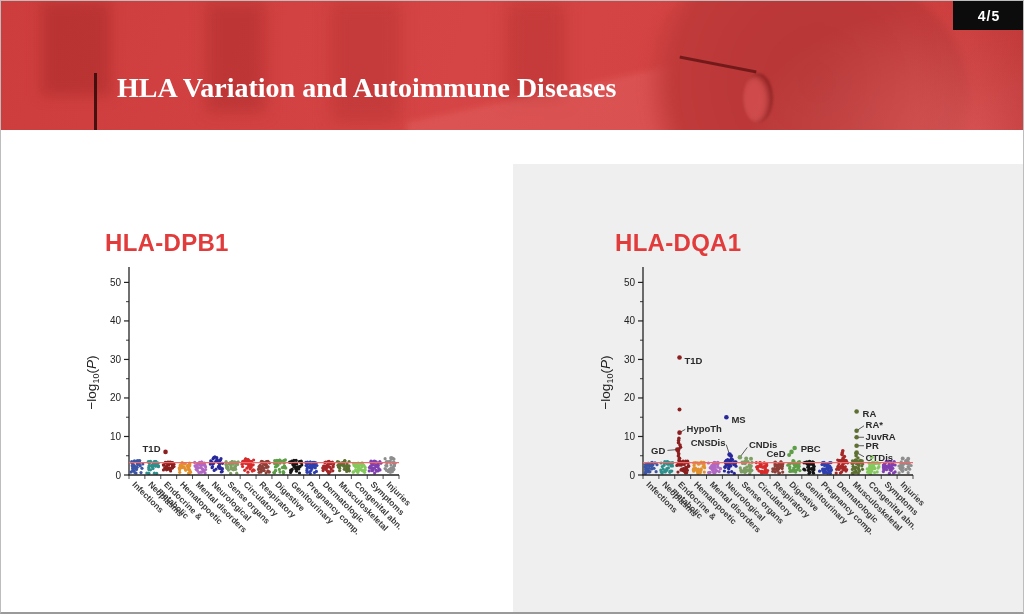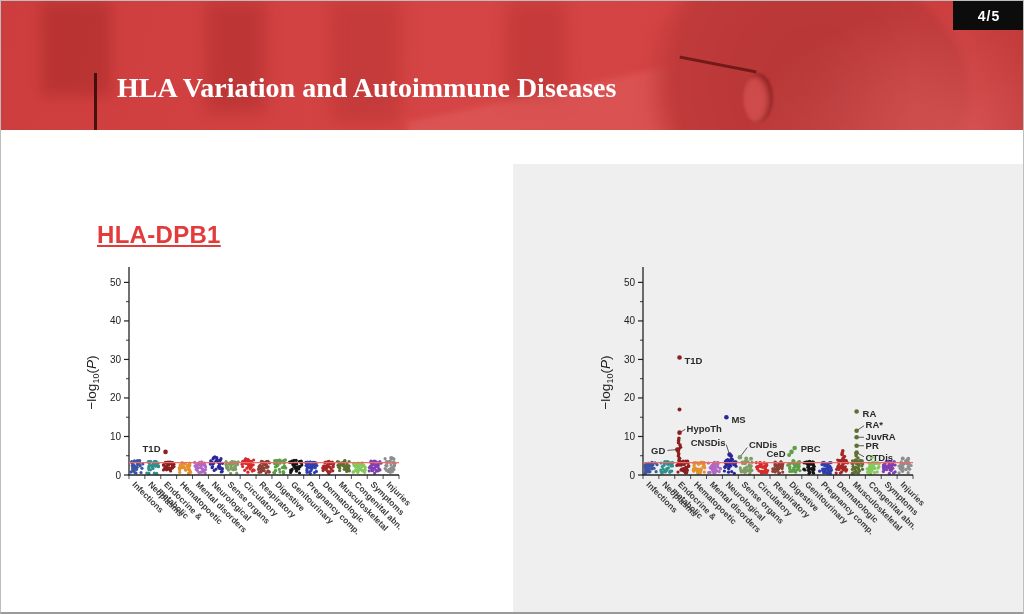--- a/index.html
+++ b/index.html
@@ -34,21 +34,21 @@
                   justify-content:center;letter-spacing:1px;}
   .title-block{position:absolute;left:53px;top:72px;display:flex;padding-left:40px;}
   .accent-bar{width:3px;height:66px;background:rgba(45,8,8,.85);margin-right:20px;}
   .title-text h1{margin:0;font-family:"Liberation Serif",serif;font-weight:bold;font-size:28px;
                  color:#ffffff;line-height:1.1;}
   .title-text p{margin:9px 0 0 1px;font-size:14px;font-weight:bold;color:#eec9c9;letter-spacing:.8px;}
 
   
   .panel-left{position:absolute;left:0;top:163px;width:512px;height:451px;background:#ffffff;}
   .panel-right{position:absolute;left:512px;top:163px;width:512px;height:451px;background:#efeff0;}
-  .chart-title{position:absolute;margin:8px;font-size:24px;font-weight:bold;color:#e23b3b;letter-spacing:.3px;text-decoration:underline;}
+  .chart-title{position:absolute;margin:16px;font-size:24px;font-weight:bold;color:#e23b3b;letter-spacing:.3px;}
   #title-dpb1{left:88px;top:212px;}
   #title-dqa1{left:598px;top:212px;}
   .chart-svg{position:absolute;}
   #chart-dpb1{left:83px;top:256px;}
   #chart-dqa1{left:597px;top:256px;}
   svg text{font-family:"Liberation Sans",sans-serif;}
 
   .footer{position:absolute;right:24px;bottom:27px;font-size:11px;color:#9b9b9b;}
   .footer .divider{color:#e37575;margin:0 6px;font-size:12px;}
 </style>
@@ -78,20 +78,21 @@
       <div class="title-text">
         <h1>HLA Variation and Autoimmune Diseases</h1>
       </div>
     </div>
   </header>
 
   <div class="panel-left"></div>
   <div class="panel-right"></div>
 
   <h2 class="chart-title" id="title-dpb1">HLA-DPB1</h2>
+  <h2 class="chart-title" id="title-dqa1">HLA-DQA1</h2>
 
   <svg class="chart-svg" id="chart-dpb1" width="345" height="300" viewBox="0 0 345 300">
       <line x1="45" y1="10" x2="45" y2="218" stroke="#222" stroke-width="1.3"></line>
       <line x1="40" y1="218" x2="45" y2="218" stroke="#222" stroke-width="1.2"></line>
       <text x="37" y="221.5" text-anchor="end" font-size="10" fill="#222">0</text>
       <line x1="42" y1="198.74074074074073" x2="45" y2="198.74074074074073" stroke="#222" stroke-width="0.9"></line>
       <line x1="40" y1="179.48148148148147" x2="45" y2="179.48148148148147" stroke="#222" stroke-width="1.2"></line>
       <text x="37" y="182.98148148148147" text-anchor="end" font-size="10" fill="#222">10</text>
       <line x1="42" y1="160.22222222222223" x2="45" y2="160.22222222222223" stroke="#222" stroke-width="0.9"></line>
       <line x1="40" y1="140.96296296296296" x2="45" y2="140.96296296296296" stroke="#222" stroke-width="1.2"></line>

